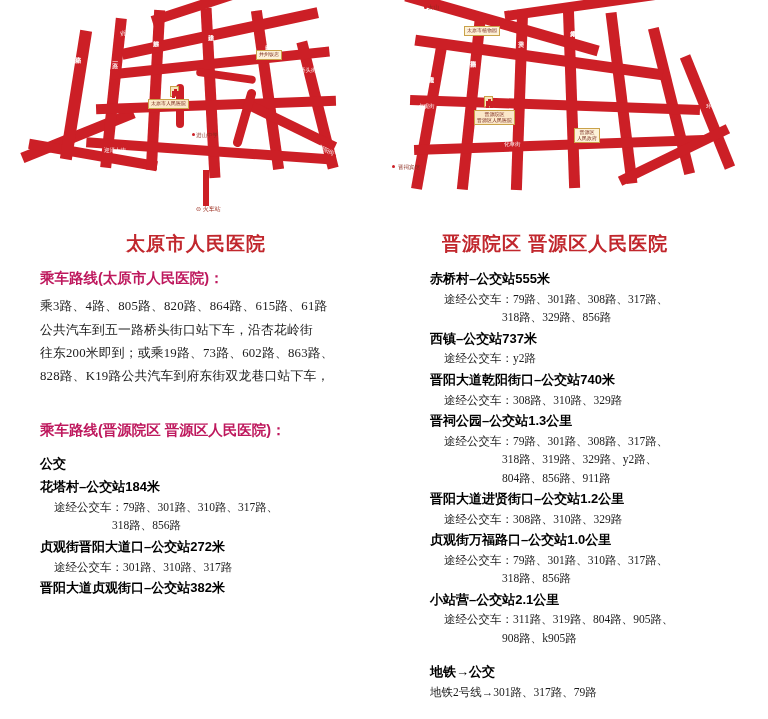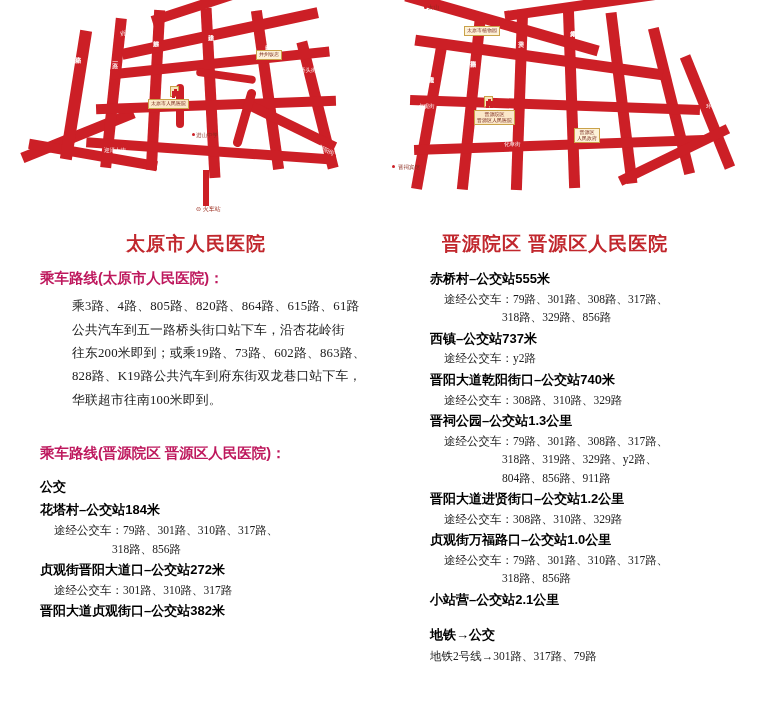--- a/index.html
+++ b/index.html
@@ -106,21 +106,20 @@
     color: #be185d;
     line-height: 1.55;
     margin: 0 0 6px 0;
   }
   .body-serif {
     font-family: "Liberation Serif", serif;
     font-size: 12.8px;
     color: #1a1a1a;
     line-height: 1.82;
     letter-spacing: 0.2px;
-    margin-left: 32px;
   }
   .sub-h {
     font-size: 13px;
     font-weight: bold;
     color: #000;
     line-height: 1.6;
     margin-top: 2px;
   }
   .route-line {
     font-family: "Liberation Serif", serif;
@@ -231,21 +230,20 @@
 
   <div class="cols">
 
     <div class="col col-left">
       <div class="h-bold">乘车路线(太原市人民医院)：</div>
       <div class="body-serif">
         <div>乘3路、4路、805路、820路、864路、615路、61路</div>
         <div>公共汽车到五一路桥头街口站下车，沿杏花岭街</div>
         <div>往东200米即到；或乘19路、73路、602路、863路、</div>
         <div>828路、K19路公共汽车到府东街双龙巷口站下车，</div>
-        <div>华联超市往南100米即到。</div>
       </div>
 
       <div class="gap-lg"></div>
 
       <div class="h-bold">乘车路线(晋源院区 晋源区人民医院)：</div>
       <div class="gap-sm"></div>
       <div class="mode-h">公交</div>
 
       <div class="sub-h">花塔村–公交站184米</div>
       <div class="route-line">
@@ -290,19 +288,23 @@
         <span>途经公交车：</span><span>308路、310路、329路</span>
       </div>
 
       <div class="sub-h">贞观街万福路口–公交站1.0公里</div>
       <div class="route-line">
         <span>途经公交车：</span><span>79路、301路、310路、317路、</span>
         <span class="cont">318路、856路</span>
       </div>
 
       <div class="sub-h">小站营–公交站2.1公里</div>
+      <div class="route-line">
+        <span>途经公交车：</span><span>311路、319路、804路、905路、</span>
+        <span class="cont">908路、k905路</span>
+      </div>
 
       <div class="gap-md"></div>
       <div class="mode-h">地铁→公交</div>
       <div class="route-line" style="padding-left:0;">地铁2号线→301路、317路、79路</div>
     </div>
   </div>
 </div>
 
 </body></html>

